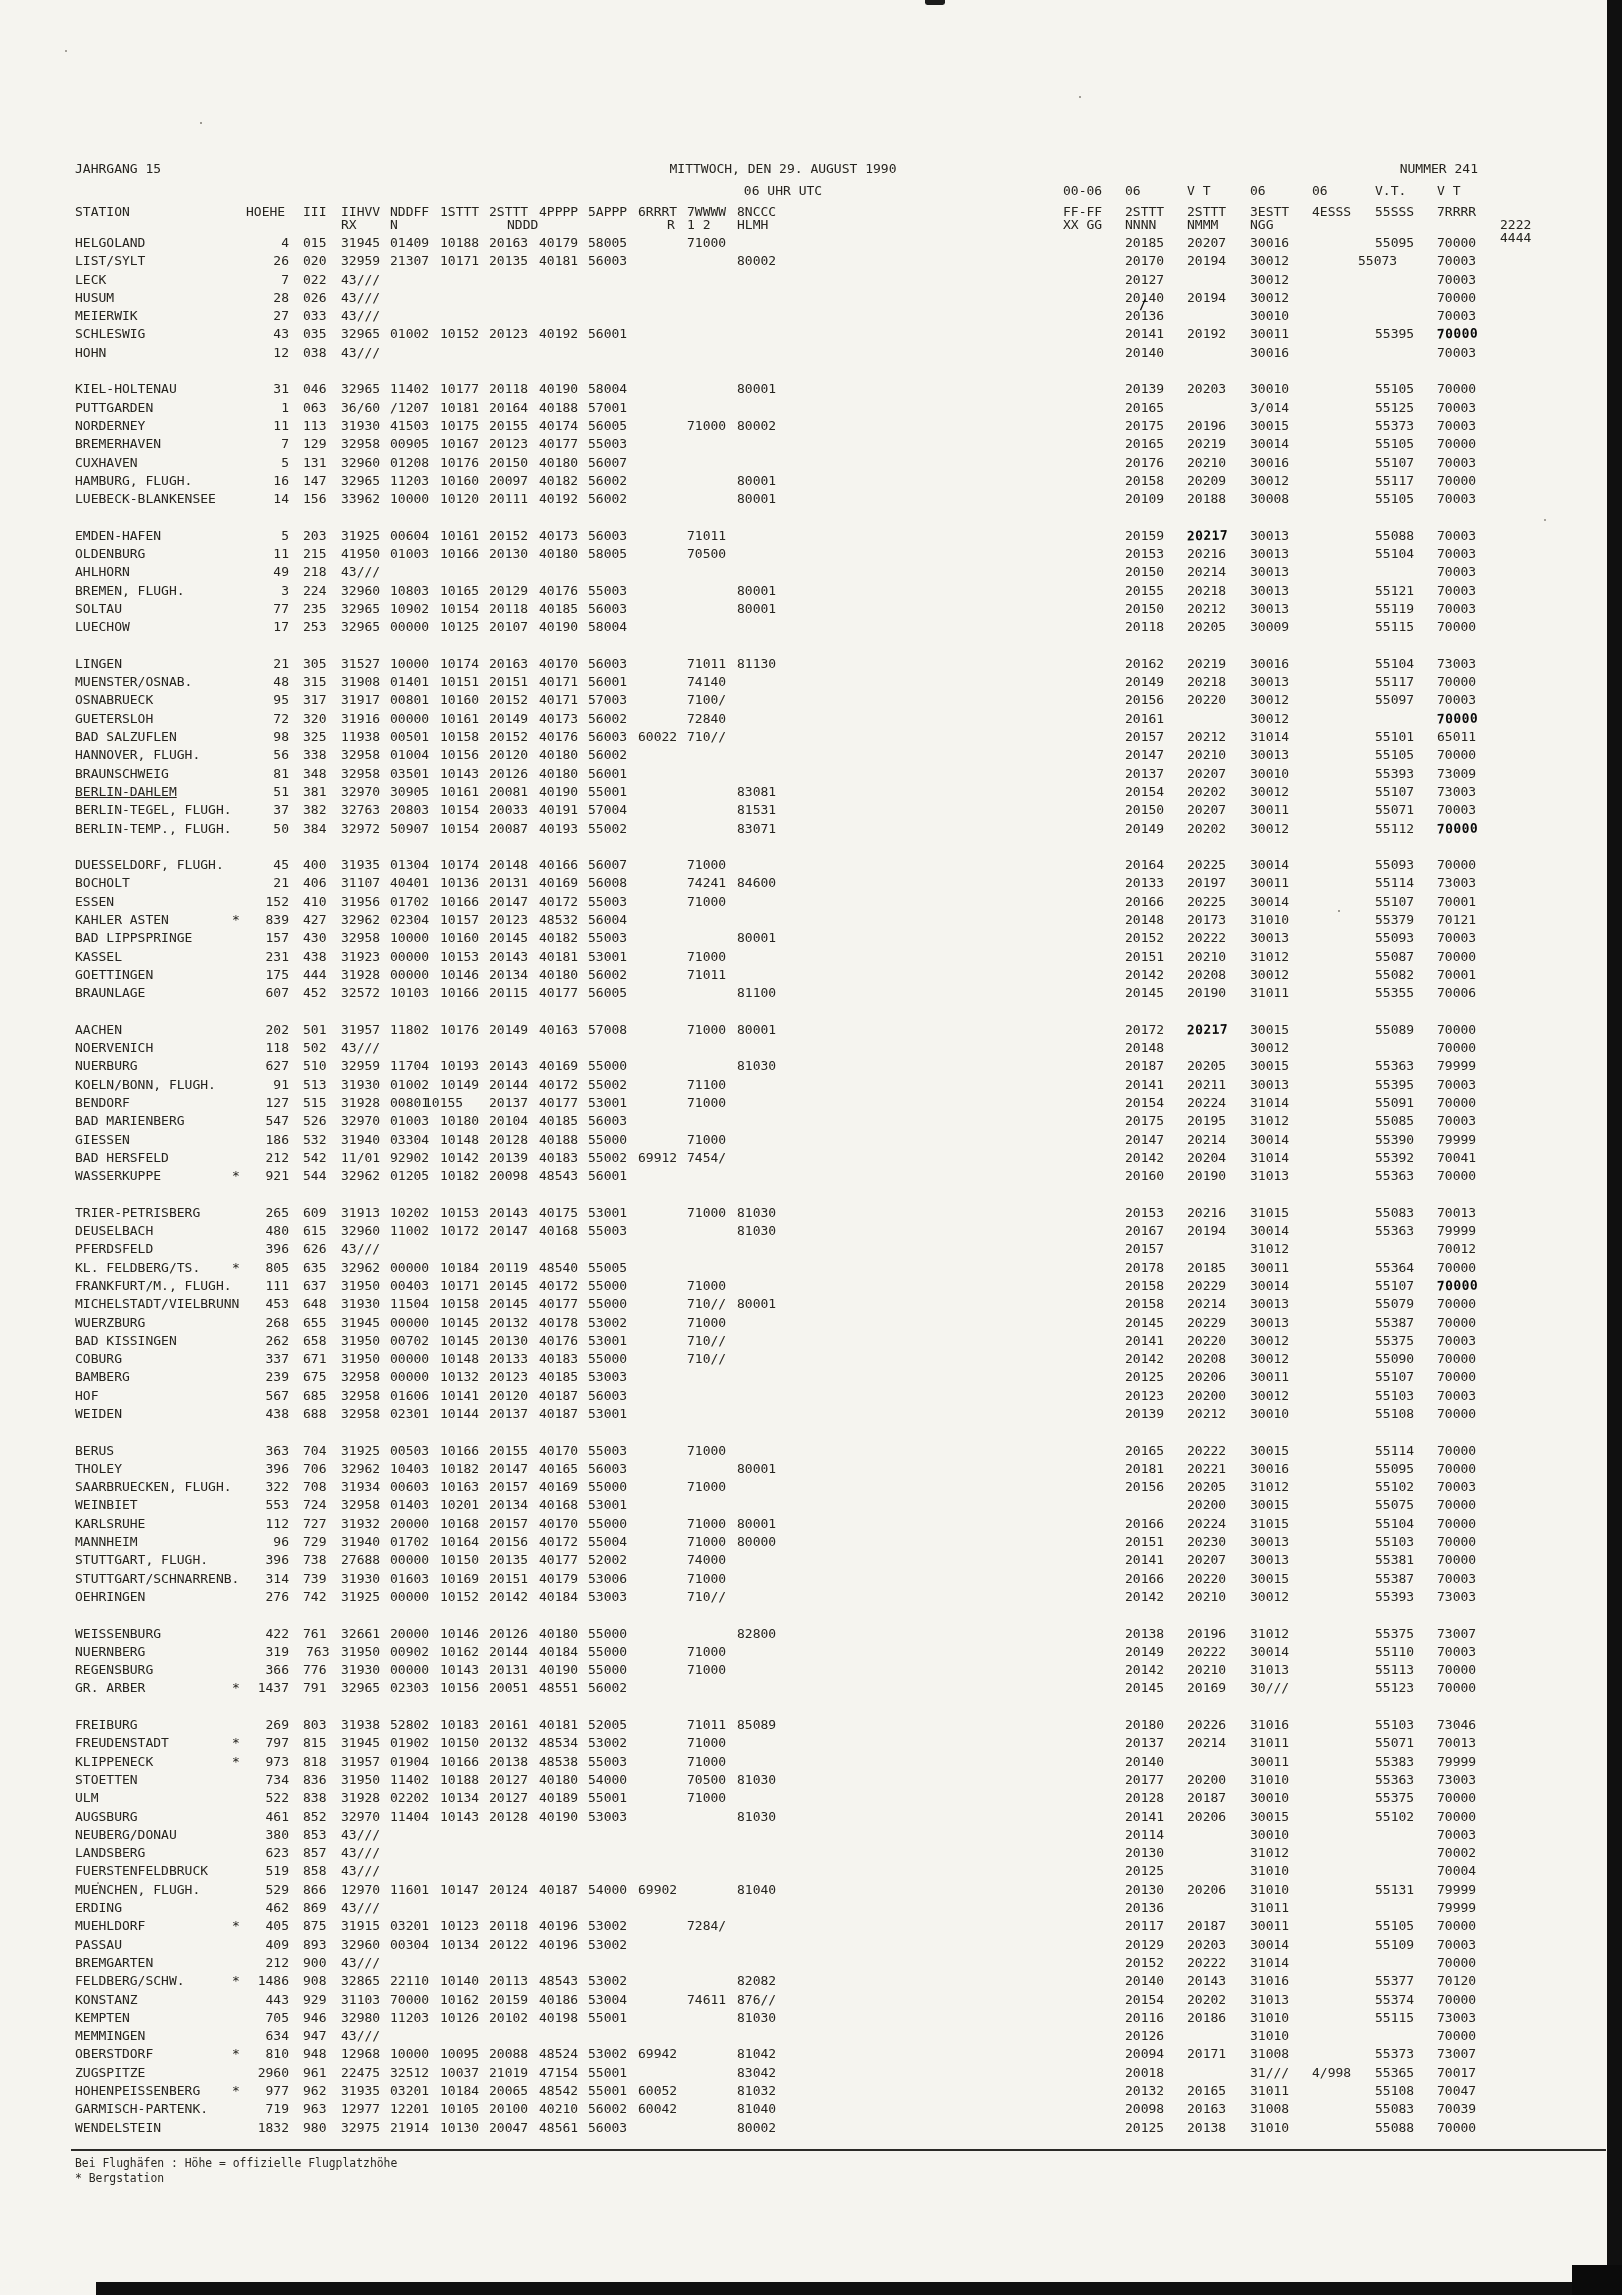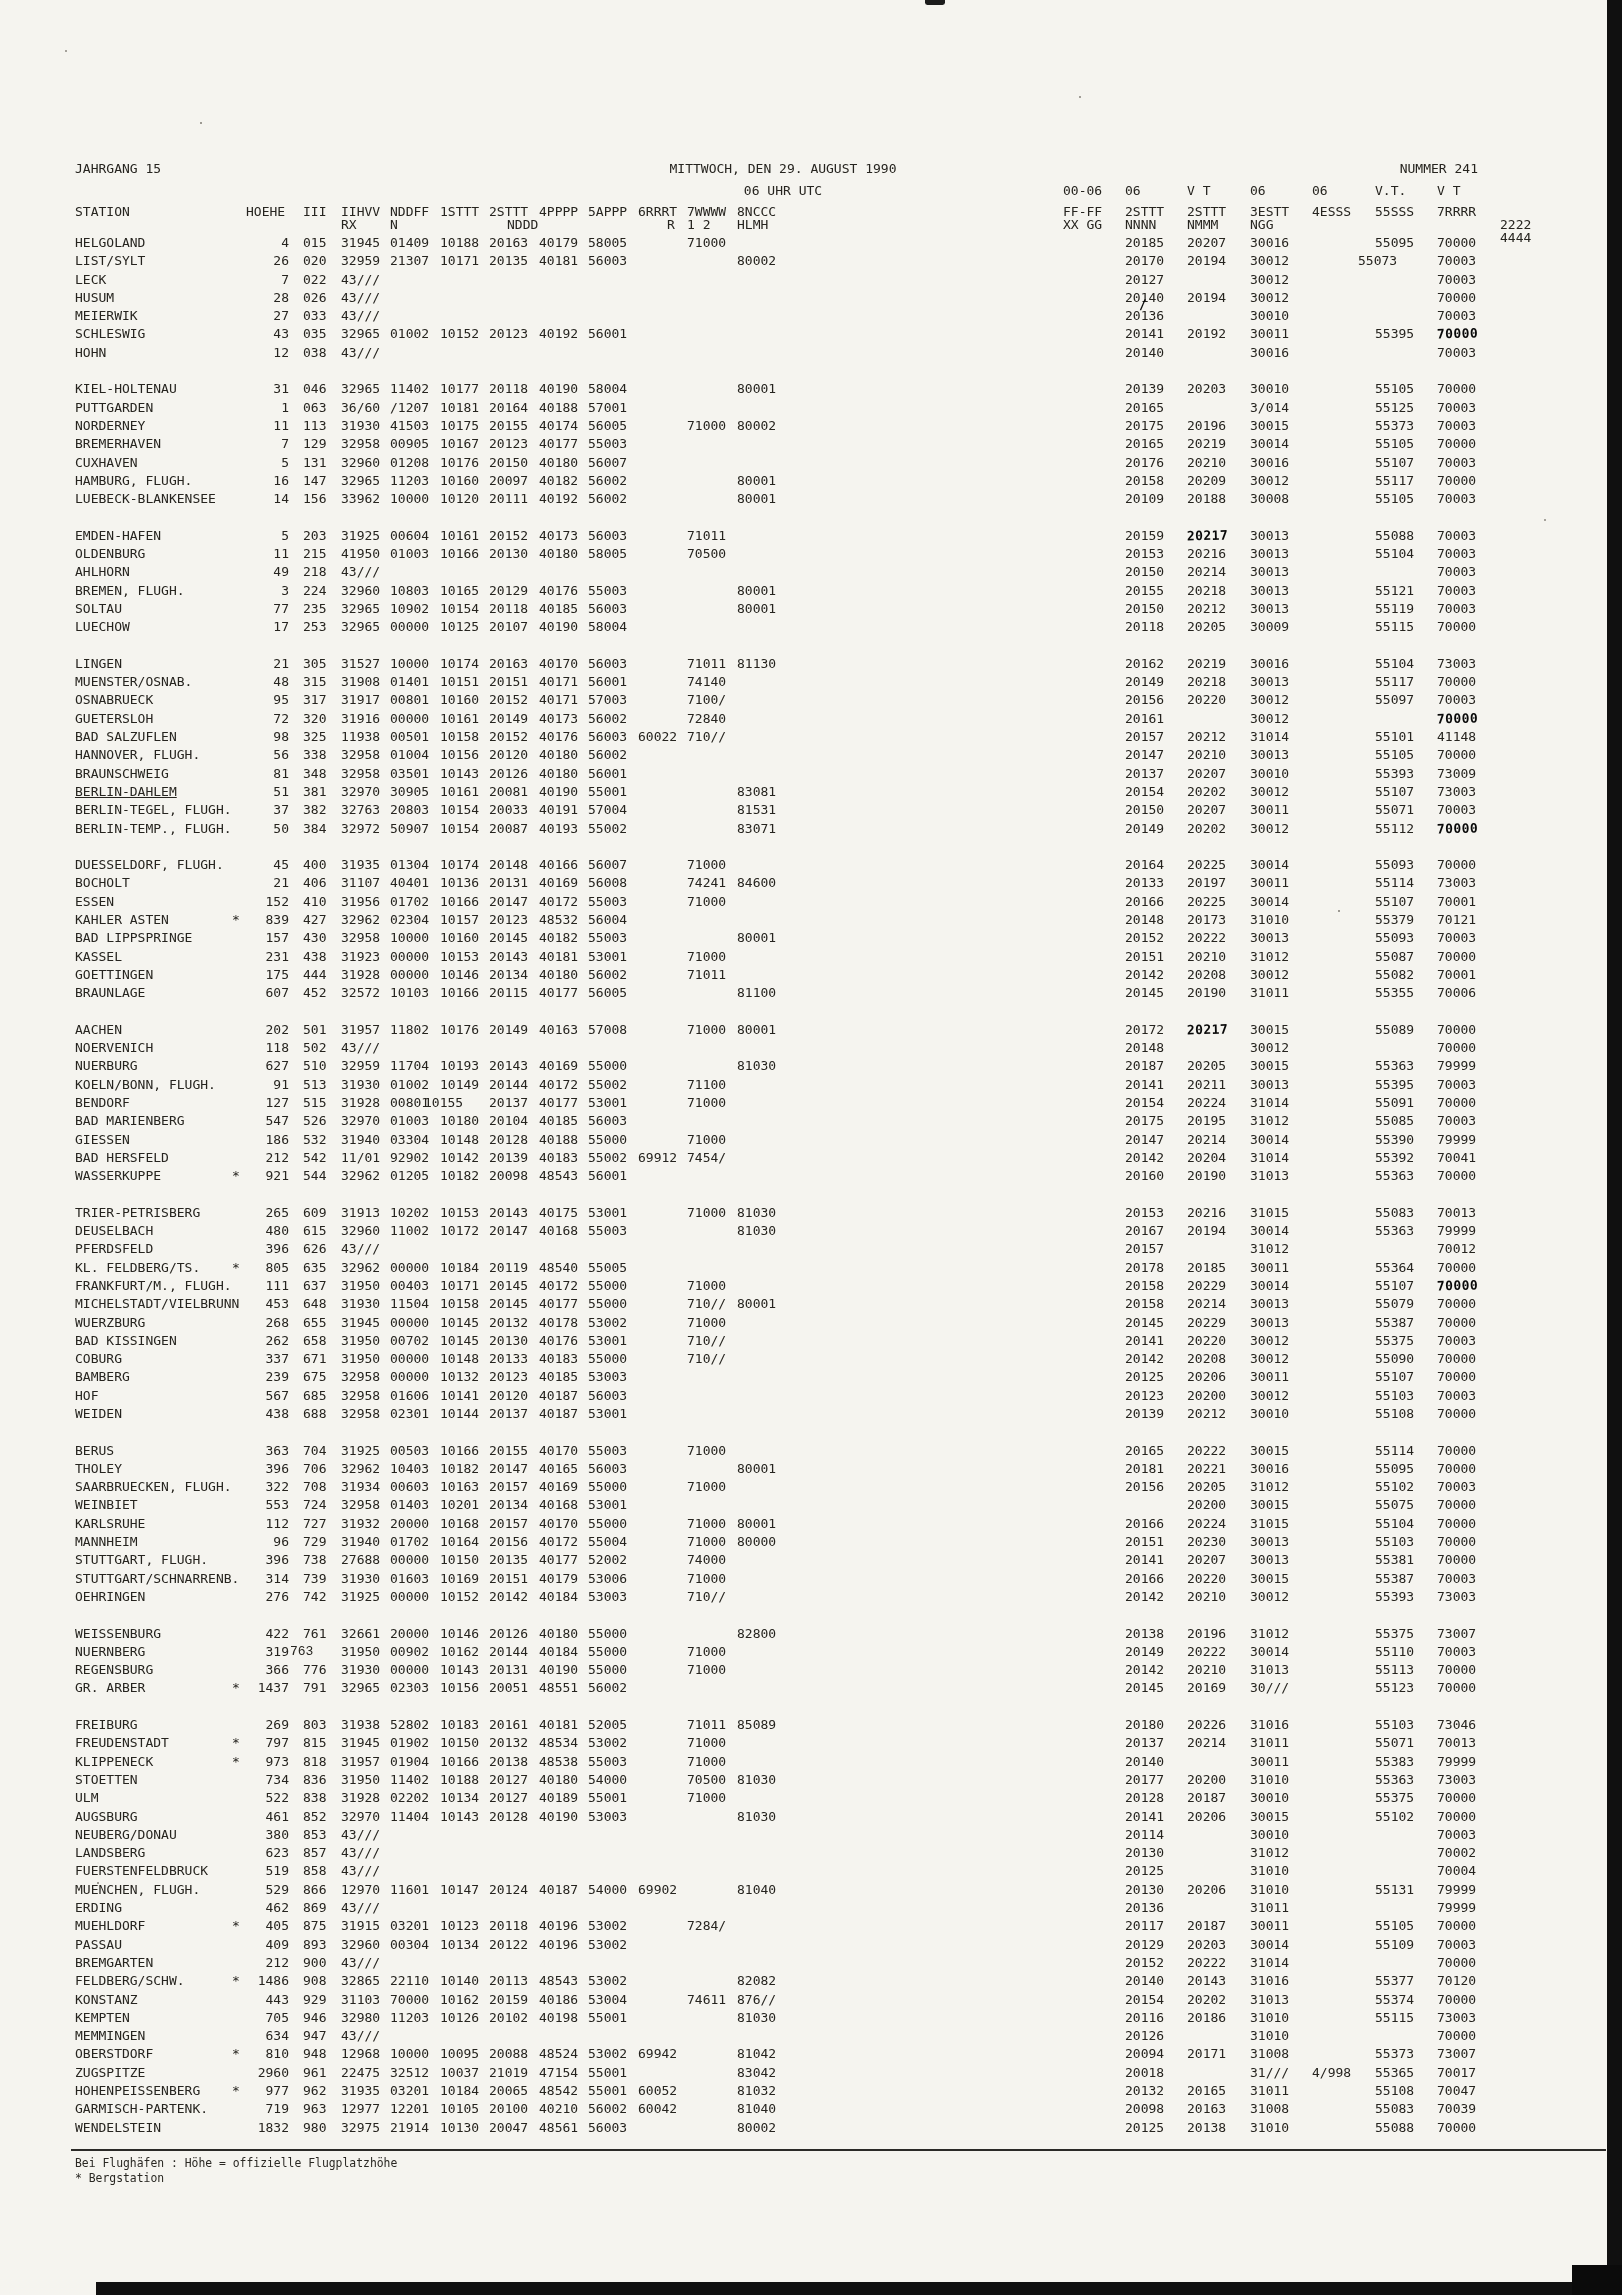--- a/index.html
+++ b/index.html
@@ -461,21 +461,21 @@
       <span class="cell" style="left: 440px;">10158</span>
       <span class="cell" style="left: 489px;">20152</span>
       <span class="cell" style="left: 539px;">40176</span>
       <span class="cell" style="left: 588px;">56003</span>
       <span class="cell" style="left: 638px;">60022</span>
       <span class="cell" style="left: 687px;">710//</span>
       <span class="cell" style="left: 1125px;">20157</span>
       <span class="cell" style="left: 1187px;">20212</span>
       <span class="cell" style="left: 1250px;">31014</span>
       <span class="cell" style="left: 1375px;">55101</span>
-      <span class="cell" style="left: 1437px;">41148</span>
+      <span class="cell" style="left: 1437px;">65011</span>
     </div>
     <div class="row">
       <span class="cell" style="left: 75px;">HANNOVER, FLUGH.</span>
       <span class="cell r60" style="left: 240px;">56</span>
       <span class="cell" style="left: 303px;">338</span>
       <span class="cell" style="left: 341px;">32958</span>
       <span class="cell" style="left: 390px;">01004</span>
       <span class="cell" style="left: 440px;">10156</span>
       <span class="cell" style="left: 489px;">20120</span>
       <span class="cell" style="left: 539px;">40180</span>
@@ -1202,21 +1202,21 @@
       <span class="cell" style="left: 737px;">82800</span>
       <span class="cell" style="left: 1125px;">20138</span>
       <span class="cell" style="left: 1187px;">20196</span>
       <span class="cell" style="left: 1250px;">31012</span>
       <span class="cell" style="left: 1375px;">55375</span>
       <span class="cell" style="left: 1437px;">73007</span>
     </div>
     <div class="row">
       <span class="cell" style="left: 75px;">NUERNBERG</span>
       <span class="cell r60" style="left: 240px;">319</span>
-      <span class="cell" style="left: 290px; font-family: Liberation Mono, monospace;">763</span>
+      <span class="cell" style="left: 306px;">763</span>
       <span class="cell" style="left: 341px;">31950</span>
       <span class="cell" style="left: 390px;">00902</span>
       <span class="cell" style="left: 440px;">10162</span>
       <span class="cell" style="left: 489px;">20144</span>
       <span class="cell" style="left: 539px;">40184</span>
       <span class="cell" style="left: 588px;">55000</span>
       <span class="cell" style="left: 687px;">71000</span>
       <span class="cell" style="left: 1125px;">20149</span>
       <span class="cell" style="left: 1187px;">20222</span>
       <span class="cell" style="left: 1250px;">30014</span>

